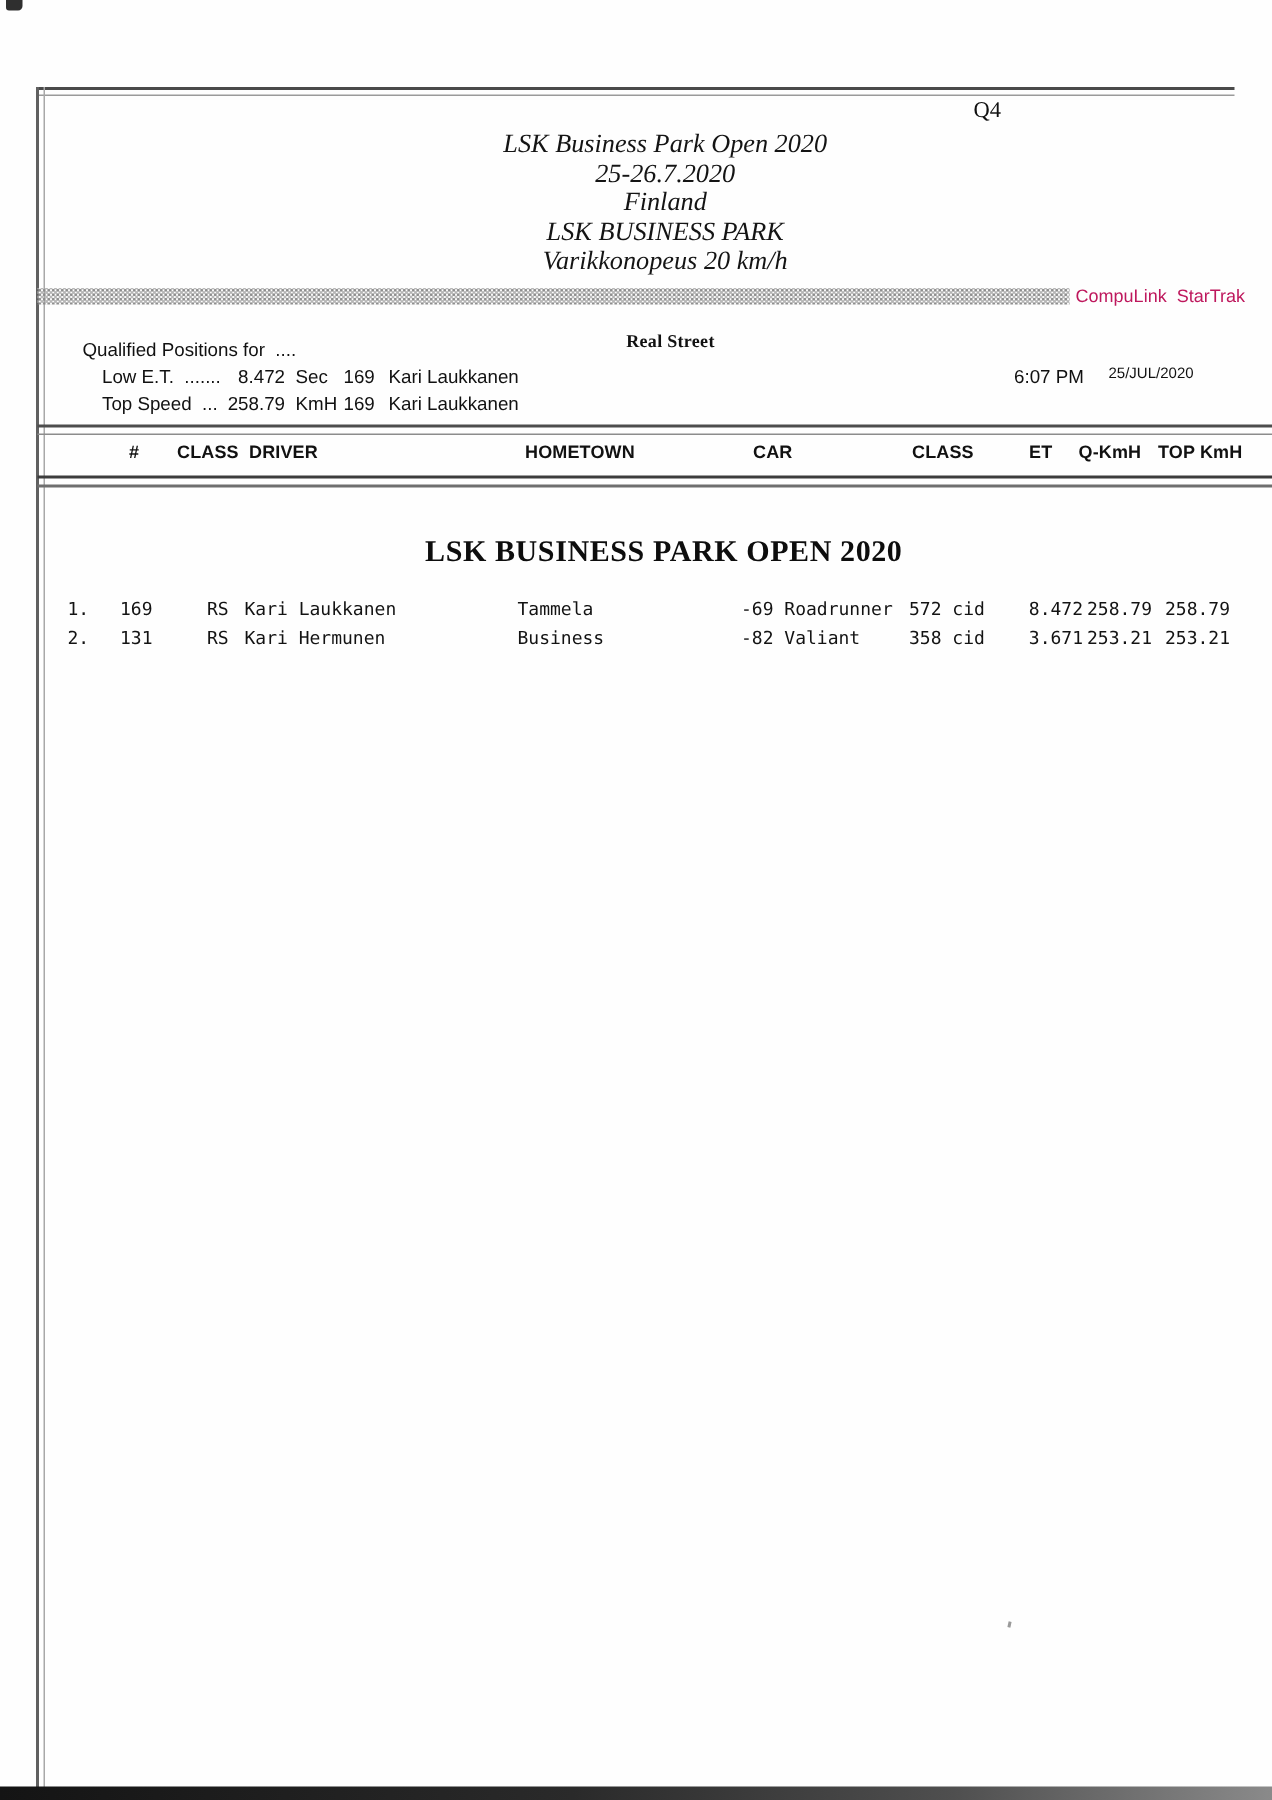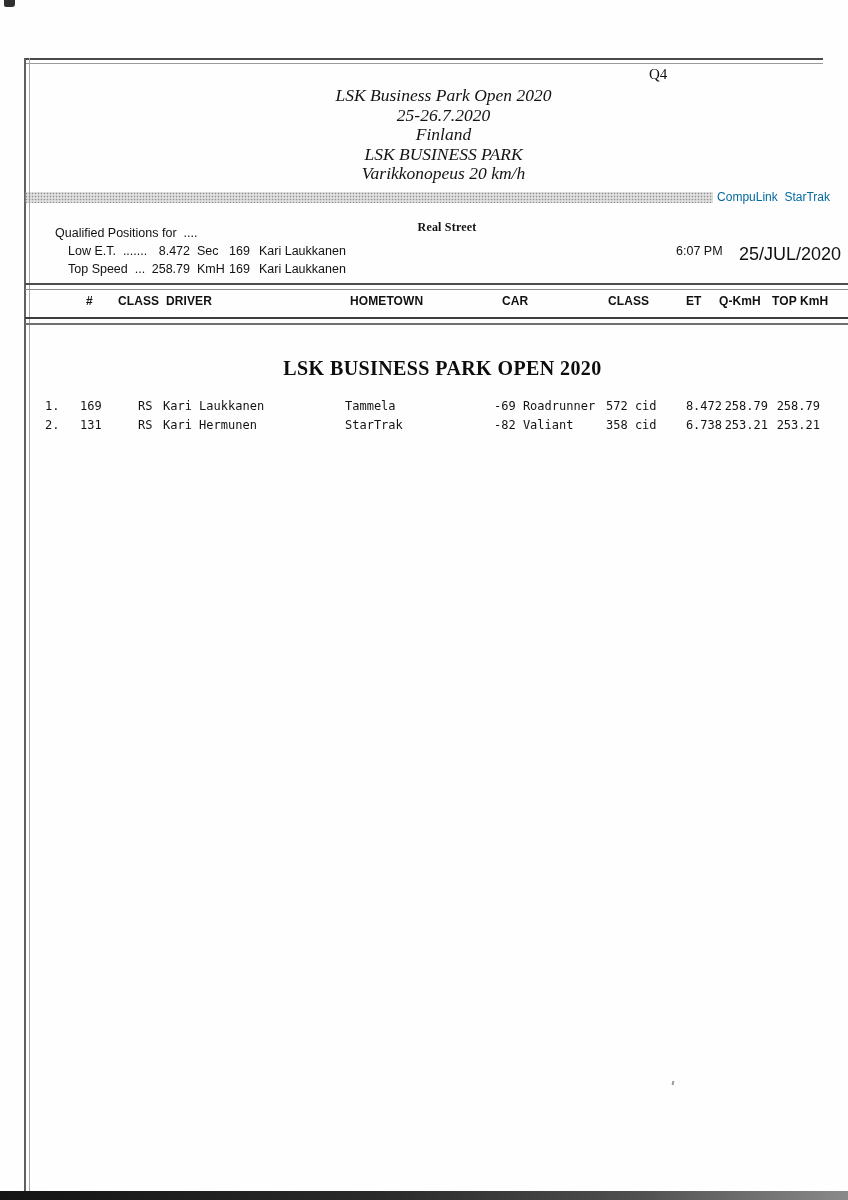--- a/index.html
+++ b/index.html
@@ -18,36 +18,36 @@
   .bottom-bar{position:absolute;left:0;top:1191px;width:848px;height:9px;background:linear-gradient(to right,#141414 0%,#2a2a2a 45%,#4f4f4f 75%,#8a8a8a 100%);}
   .speck{position:absolute;left:672px;top:1081px;width:2px;height:4px;background:#9a9a9a;transform:rotate(12deg);}
   
   .q-label{position:absolute;left:649px;top:66px;font-family:"Liberation Serif",serif;font-size:15px;}
   .masthead{position:absolute;left:25px;top:86px;width:823px;padding-left:14px;box-sizing:border-box;text-align:center;
     font-family:"Liberation Serif",serif;font-style:italic;font-size:17.5px;line-height:19.5px;color:#141414;}
   
   .dotted-band{position:absolute;left:25px;top:192px;width:688px;height:11px;
     background-image:radial-gradient(circle,#8d8d8d 0.8px,rgba(0,0,0,0) 1.1px),radial-gradient(circle,#b5b5b5 0.8px,rgba(0,0,0,0) 1.1px);
     background-size:3px 3px,3px 3px;background-position:0 0,1.5px 1.5px;}
-  .brand{position:absolute;left:690px;top:190px;width:140px;text-align:right;font-size:12px;white-space:pre;color:#0369a1;}
+  .brand{position:absolute;left:690px;top:190px;width:140px;text-align:right;font-size:12px;white-space:pre;color:#be185d;}
   
   .section-label{position:absolute;left:55px;top:226px;font-size:12.5px;white-space:pre;}
   .category{position:absolute;left:347px;top:220px;width:200px;text-align:center;
     font-family:"Liberation Serif",serif;font-weight:bold;font-size:12px;letter-spacing:.2px;}
   .sum-row{position:absolute;left:0;top:0;height:16px;font-size:12.5px;}
   .sum-row span{position:absolute;white-space:pre;}
   .sum-label{left:68px;}
   .sum-value{left:140px;width:50px;text-align:right;}
   .sum-unit{left:197px;}
   .sum-carno{left:229px;}
   .sum-driver{left:259px;}
   .row-lowet{top:244px;}
   .row-topspeed{top:262px;}
   .print-time{position:absolute;left:676px;top:244px;font-size:12.5px;}
-  .print-date{position:absolute;left:739px;top:244px;font-size:18px;}
+  .print-date{position:absolute;left:739px;top:244px;font-size:10px;}
   
   .dblrule{position:absolute;left:25px;width:823px;height:4px;border-top:2px solid #4d4d4d;border-bottom:1px solid #8c8c8c;}
   .rule-a{top:283px;}
   .rule-b{top:317px;height:4px;border-top:2px solid #3c3c3c;border-bottom:2px solid #6f6f6f;}
   
   .thead{position:absolute;left:0;top:294px;width:848px;height:18px;font-weight:bold;font-size:12px;letter-spacing:.1px;}
   .thead span{position:absolute;white-space:pre;}
   .h0{left:86px;}.h1{left:118px;}.h2{left:166px;}.h3{left:330px;margin-left:20px;}.h4{left:502px;}
   .h5{left:608px;}.h6{left:686px;}.h7{left:719px;}.h8{left:772px;}
   
@@ -134,21 +134,21 @@
     <span class="c-et">8.472</span>
     <span class="c-q">258.79</span>
     <span class="c-top">258.79</span>
   </div>
 
   <div class="trow trow-1">
     <span class="c-pos">2.</span>
     <span class="c-num">131</span>
     <span class="c-class">RS</span>
     <span class="c-driver">Kari Hermunen</span>
-    <span class="c-home">StarTrak</span>
+    <span class="c-home">Business</span>
     <span class="c-car">-82 Valiant</span>
     <span class="c-motor">358 cid</span>
-    <span class="c-et">6.738</span>
+    <span class="c-et">3.671</span>
     <span class="c-q">253.21</span>
     <span class="c-top">253.21</span>
   </div>
 
 </div>
 
 </body></html>

